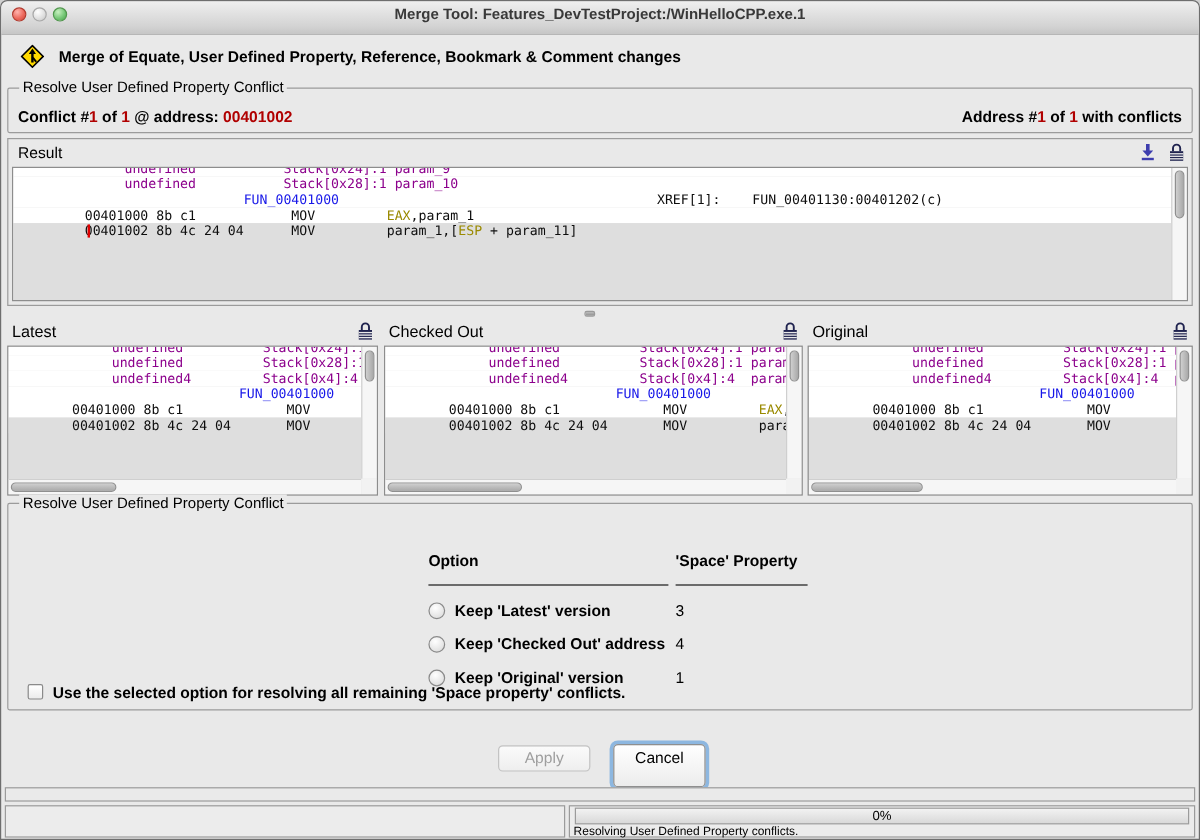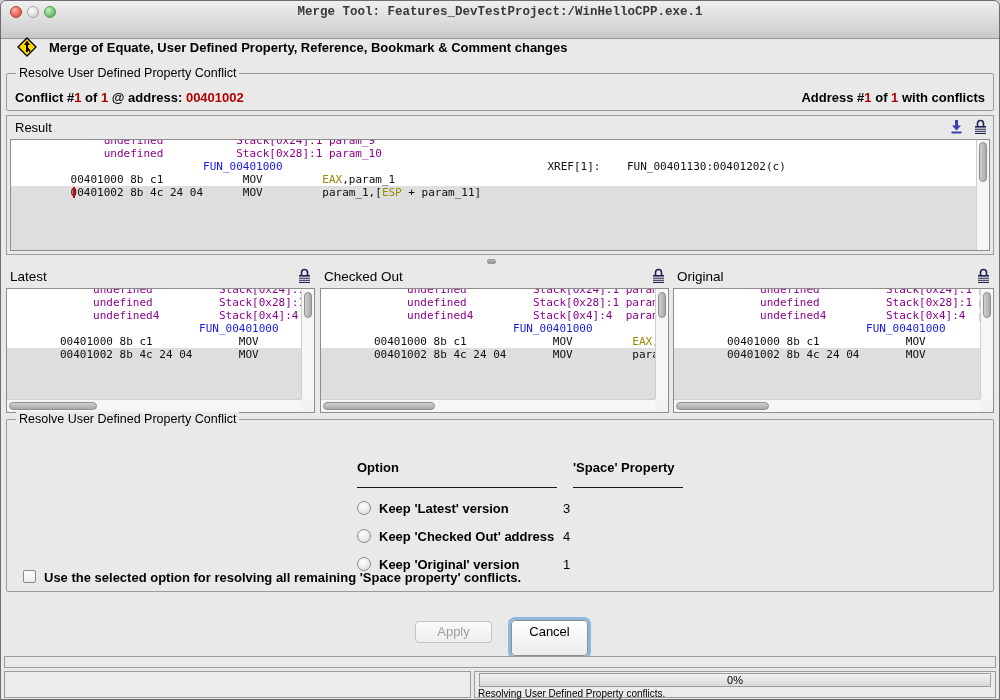--- a/index.html
+++ b/index.html
@@ -1,23 +1,23 @@
 <!DOCTYPE html>
 <html><head>
 <meta charset="utf-8">
 <style>
   html,body{margin:0;padding:0;background:#d0d0d0;}
   *{box-sizing:border-box;}
   .window{position:relative;width:1000px;height:700px;background:#e9e9e9;
     font-family:"Liberation Sans",sans-serif;border:1px solid #6e6e6e;
     border-radius:6px 6px 0 0;overflow:hidden;}
   
-  .titlebar{position:absolute;left:0;top:0;right:0;height:38px;
+  .titlebar{position:absolute;left:0;top:0;right:0;height:28px;
     background:linear-gradient(#efefef,#d2d2d2 80%,#c6c6c6);
-    border-bottom:1px solid #969696;border-radius:6px 6px 0 0;font-family:Liberation Mono, monospace;}
+    border-bottom:1px solid #969696;border-radius:6px 6px 0 0;}
   .tl{position:absolute;top:5px;width:12px;height:12px;border-radius:50%;}
   .tl.red{left:9px;background:radial-gradient(circle at 35% 30%,#ffb3ad,#ed6a5e 55%,#c94439);border:1px solid #b43c30;}
   .tl.gray{left:26px;background:radial-gradient(circle at 35% 30%,#ffffff,#dedede 60%,#c2c2c2);border:1px solid #a8a8a8;}
   .tl.green{left:43px;background:radial-gradient(circle at 35% 30%,#c7f0c0,#77c878 55%,#47a04a);border:1px solid #52984e;}
   .title{position:absolute;left:70px;right:70px;top:0;height:22px;line-height:22px;
     text-align:center;font-size:12.5px;font-weight:bold;color:#393939;
     white-space:nowrap;overflow:hidden;}
   
   .banner{position:absolute;left:16px;top:34px;height:24px;display:flex;align-items:center;gap:12px;}
   .banner .btxt{font-size:13px;font-weight:bold;color:#000;}
@@ -67,25 +67,25 @@
   .side-title{position:absolute;left:0;right:0;top:0;height:22px;}
   .side-title .ptitle{position:absolute;left:4px;top:3px;font-size:13.5px;color:#000;}
   .side-title .lockwrap{position:absolute;right:4px;top:2px;}
   .side-frame{position:absolute;left:0;right:0;top:22px;bottom:0;
     border:1px solid #8d8d8d;background:#dedede;overflow:hidden;}
   .side-content{position:absolute;left:0;top:0;right:13px;bottom:13px;overflow:hidden;background:#dedede;}
   .side-frame .vscroll{bottom:13px;}
   
   .lower-box{left:5px;right:5px;top:418px;height:173px;}
   .opt-table{position:absolute;left:350px;top:40px;font-size:13px;color:#000;}
-  .opt-hdr{display:flex;gap:16px;font-weight:bold;}
+  .opt-hdr{display:flex;gap:6px;font-weight:bold;}
   .opt-col{width:200px;border-bottom:1px solid #1a1a1a;padding-bottom:3px;}
   .val-col{width:110px;border-bottom:1px solid #1a1a1a;padding-bottom:12px;}
   .opt-row{display:flex;gap:6px;align-items:center;margin-top:12px;height:16px;}
-  .opt-label{width:200px;display:flex;align-items:flex-start;gap:8px;font-weight:bold;}
+  .opt-label{width:200px;display:flex;align-items:flex-end;gap:8px;font-weight:bold;}
   .opt-value{width:110px;font-weight:normal;}
   .radio{width:14px;height:14px;border-radius:50%;border:1px solid #8a8a8a;
     background:radial-gradient(circle at 40% 30%,#ffffff,#e3e3e3 70%,#d2d2d2);flex:0 0 auto;}
   .chk-row{position:absolute;left:16px;top:150px;display:flex;gap:8px;
     font-size:13px;font-weight:bold;color:#000;}
   .checkbox{width:13px;height:13px;border:1px solid #8a8a8a;border-radius:2px;
     background:linear-gradient(#ffffff,#ececec);flex:0 0 auto;}
   
   .btn{position:absolute;height:22px;border-radius:4px;font-size:13px;
     font-family:"Liberation Sans",sans-serif;text-align:center;line-height:20px;}

